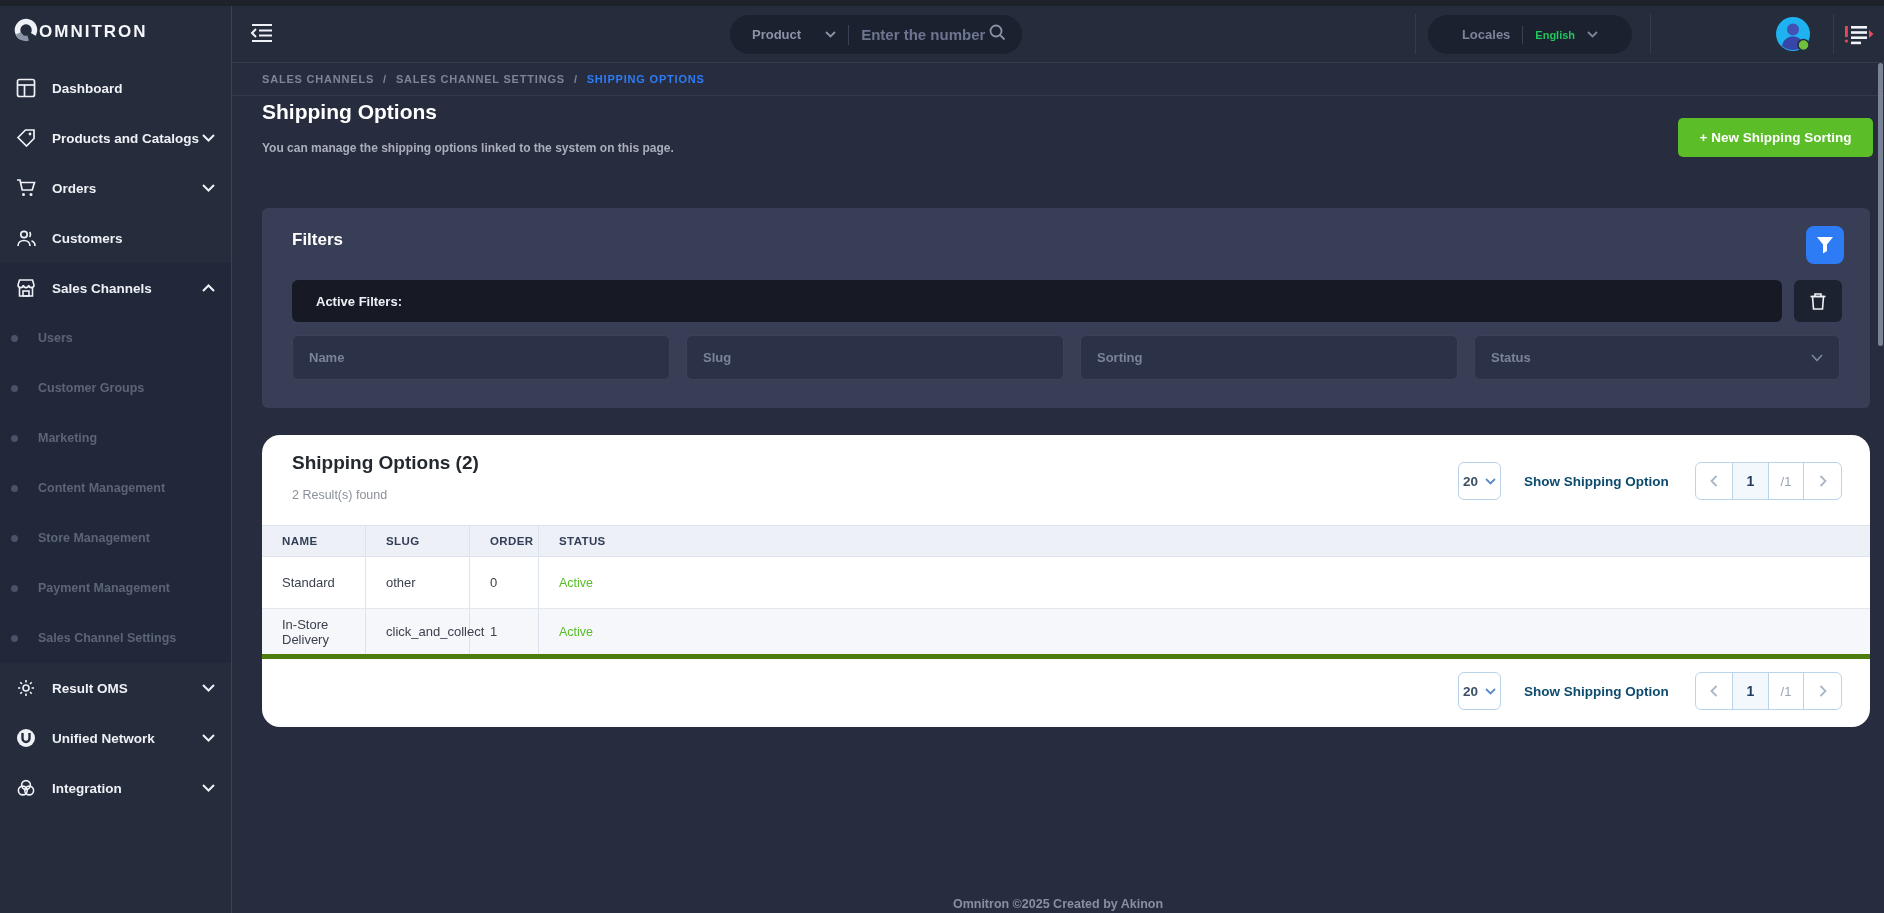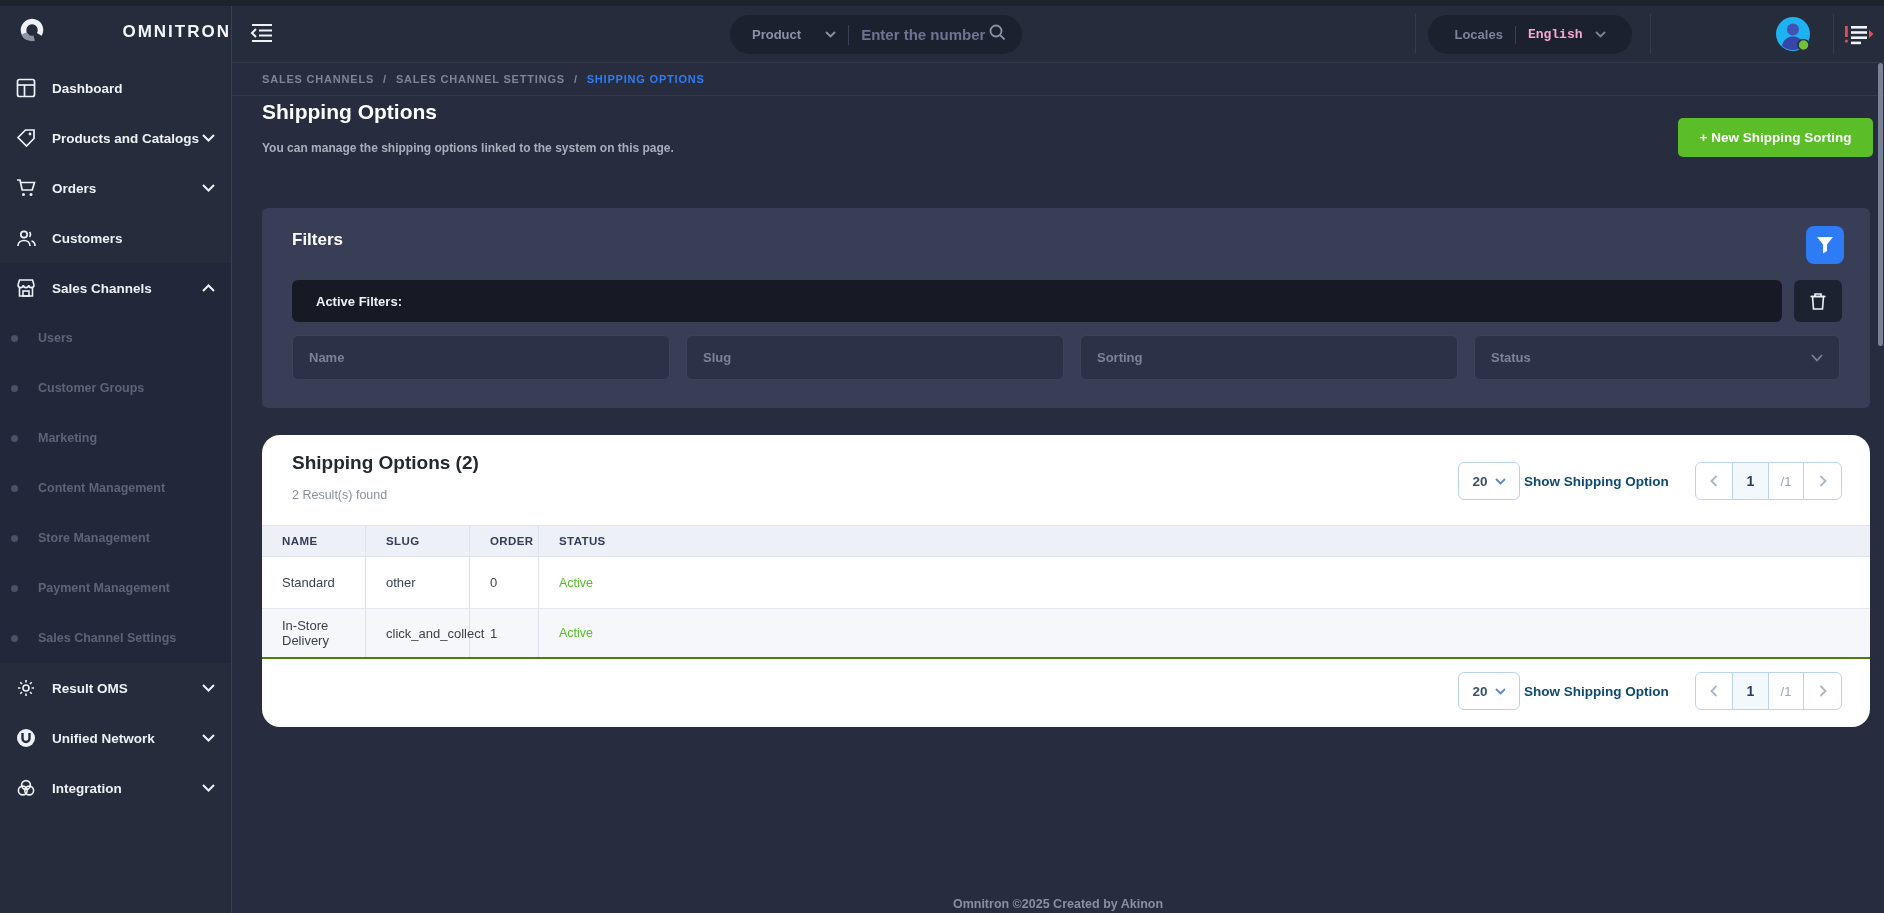--- a/index.html
+++ b/index.html
@@ -5,21 +5,21 @@
   * { box-sizing: border-box; margin: 0; padding: 0; }
   html,body { background:#272d3e; }
   body { font-family:"Liberation Sans", sans-serif; }
   .app { position:relative; width:1884px; height:913px; overflow:hidden; background:#272d3e; }
 
   
   .top-strip { position:absolute; left:0; top:0; width:100%; height:6px; background:#1e222b; }
 
   
   .sidebar { position:absolute; left:0; top:6px; width:232px; height:907px; background:#252c3b; border-right:1px solid #3a4152; overflow:hidden; }
-  .logo-row { height:51px; display:flex; align-items:center; padding-left:19px; gap:20px;justify-content:space-between; }
+  .logo-row { height:51px; display:flex; align-items:center; padding-left:13px; gap:0; }
   .logo-text { font-size:17px; font-weight:800; color:#f4f6fa; letter-spacing:2px; }
   .nav { position:absolute; top:57px; left:0; right:0; }
   .nav-item { height:50px; display:flex; align-items:center; padding:0 16px 0 14px; color:#eef1f6; font-size:13.5px; font-weight:700; cursor:pointer; }
   .nav-item .nicon { width:24px; margin-right:14px; display:flex; justify-content:center; align-items:center; }
   .chev { margin-left:auto; display:flex; }
   .sc-section { background:#212839; }
   .channel-band { height:47px; background:#d2d5db; display:flex; align-items:center; padding:0 8px; }
   .channel-pill { background:#ffffff; border-radius:4px; height:31px; width:144px; display:flex; align-items:center; gap:9px; padding:0 10px; box-shadow:0 1px 2px rgba(0,0,0,.25); cursor:pointer; }
   .channel-pill .clabel { color:#2d6fe0; font-weight:700; font-size:12.5px; white-space:nowrap; }
   .change-btn { margin-left:auto; margin-right:8px; color:#232a3a; font-weight:700; font-size:11.5px; cursor:pointer; }
@@ -32,21 +32,21 @@
   .tb-div { position:absolute; top:8px; height:40px; width:1px; background:#343b4c; }
   .collapse-btn { position:absolute; left:18px; top:16px; cursor:pointer; }
   .search-pill { position:absolute; left:498px; top:9px; width:292px; height:39px; background:#1c212f; border-radius:20px; display:flex; align-items:center; padding:0 16px 0 22px; }
   .search-cat { color:#8a93a8; font-size:13px; font-weight:700; cursor:pointer; display:flex; align-items:center; gap:24px; }
   .search-sep { width:1px; height:20px; background:#3a4154; margin:0 12px; }
   .search-input { flex:1; background:transparent; border:none; outline:none; color:#aab1c2; font-size:15px; font-weight:700; font-family:"Liberation Sans", sans-serif; min-width:0; }
   .search-input::placeholder { color:#6d7590; }
   .locales-pill { position:absolute; left:1196px; top:9px; width:204px; height:39px; background:#1c212f; border-radius:20px; display:flex; align-items:center; justify-content:center; gap:12px; cursor:pointer; }
   .locales-label { color:#7b8499; font-size:13px; font-weight:700; }
   .loc-sep { width:1px; height:18px; background:#3a4154; }
-  .lang-label { color:#f9a8d4; font-size:13px; font-weight:700;font-family:Liberation Mono, monospace; }
+  .lang-label { color:#22c55e; font-size:11px; font-weight:700; }
   .avatar { position:absolute; left:1543px; top:10px; width:36px; height:36px; cursor:pointer; }
   .news-btn { position:absolute; left:1612px; top:18px; cursor:pointer; }
 
   
   .crumbs { position:absolute; left:232px; top:63px; right:0; height:33px; border-bottom:1px solid #333a4c; display:flex; align-items:center; padding-left:30px; gap:9px; font-size:11px; font-weight:700; letter-spacing:.8px; color:#7d8596; }
   .crumb { cursor:pointer; }
   .crumb-sep { color:#7d8596; }
   .crumb-current { color:#2e7cf6; }
 
   
@@ -63,32 +63,32 @@
   .trash-btn { position:absolute; left:1532px; top:72px; width:48px; height:42px; background:#1d2231; border:none; border-radius:6px; display:flex; align-items:center; justify-content:center; cursor:pointer; }
   .filter-inputs { position:absolute; left:30px; top:127px; display:flex; gap:16px; }
   .f-input { height:45px; background:#2b3147; border:1px solid #3c4359; border-radius:6px; color:#c7ccda; padding:0 16px; font-size:13px; font-weight:700; font-family:"Liberation Sans", sans-serif; outline:none; }
   .f-input::placeholder { color:#7b8398; }
   .f-select { height:45px; background:#2b3147; border:1px solid #3c4359; border-radius:6px; display:flex; align-items:center; justify-content:space-between; padding:0 16px; color:#7b8398; font-size:13px; font-weight:700; cursor:pointer; }
 
   
   .table-card { position:absolute; left:262px; top:435px; width:1608px; height:292px; background:#ffffff; border-radius:18px; }
   .card-title { position:absolute; left:30px; top:17px; font-size:19px; font-weight:800; color:#24292f; }
   .card-count { position:absolute; left:30px; top:53px; font-size:12.5px; color:#8b909b; }
-  .pagesize { position:absolute; width:62px; height:38px; border:1px solid #b9d2ea; border-radius:6px; background:#fff; display:flex; align-items:center; justify-content:center; gap:7px; color:#3c5068; font-weight:700; font-size:13.5px; cursor:pointer; }
+  .pagesize { position:absolute; width:43px; height:38px; border:1px solid #b9d2ea; border-radius:6px; background:#fff; display:flex; align-items:center; justify-content:center; gap:7px; color:#3c5068; font-weight:700; font-size:13.5px; cursor:pointer; }
   .show-label { position:absolute; font-size:13.5px; font-weight:700; color:#0c4a6e; }
   .pager { position:absolute; height:38px; display:flex; border:1px solid #bcd4ea; border-radius:6px; overflow:hidden; background:#fff; }
   .pg-cell { display:flex; align-items:center; justify-content:center; border-right:1px solid #bcd4ea; }
   .pg-cell:last-child { border-right:none; }
   .pg-prev, .pg-next { width:37px; color:#a9b6c6; cursor:pointer; }
   .pg-cur { width:36px; background:#f3f8fd; color:#223c61; font-weight:800; font-size:14px; }
   .pg-tot { width:35px; color:#9aa5b5; font-size:13px; }
   .dtable { position:absolute; left:0; top:90px; right:0; }
   .t-head { display:flex; height:32px; background:#edf0f6; border-top:1px solid #dde2ec; border-bottom:1px solid #dde2ec; }
   .t-row { display:flex; height:51px; background:#ffffff; align-items:stretch; }
-  .t-row.alt { background:#f5f7fa; border-top:1px solid #e3e8f0; border-bottom:2px solid #4d7c0f; }
+  .t-row.alt { background:#f5f7fa; border-top:1px solid #e3e8f0; border-bottom:5px solid #4d7c0f; }
   .tc { display:flex; align-items:center; padding-left:20px; border-right:1px solid #dce3f0; }
   .tc:last-child { border-right:none; }
   .tc-name { width:104px; }
   .tc-slug { width:104px; }
   .tc-order { width:69px; }
   .tc-status { flex:1; }
   .t-head .tc { font-size:11.5px; font-weight:800; color:#323e57; letter-spacing:.4px; }
   .t-row .tc { font-size:13px; color:#3b414e; }
   .t-row .tc-status { color:#56bd27; font-size:12.5px; }
 

